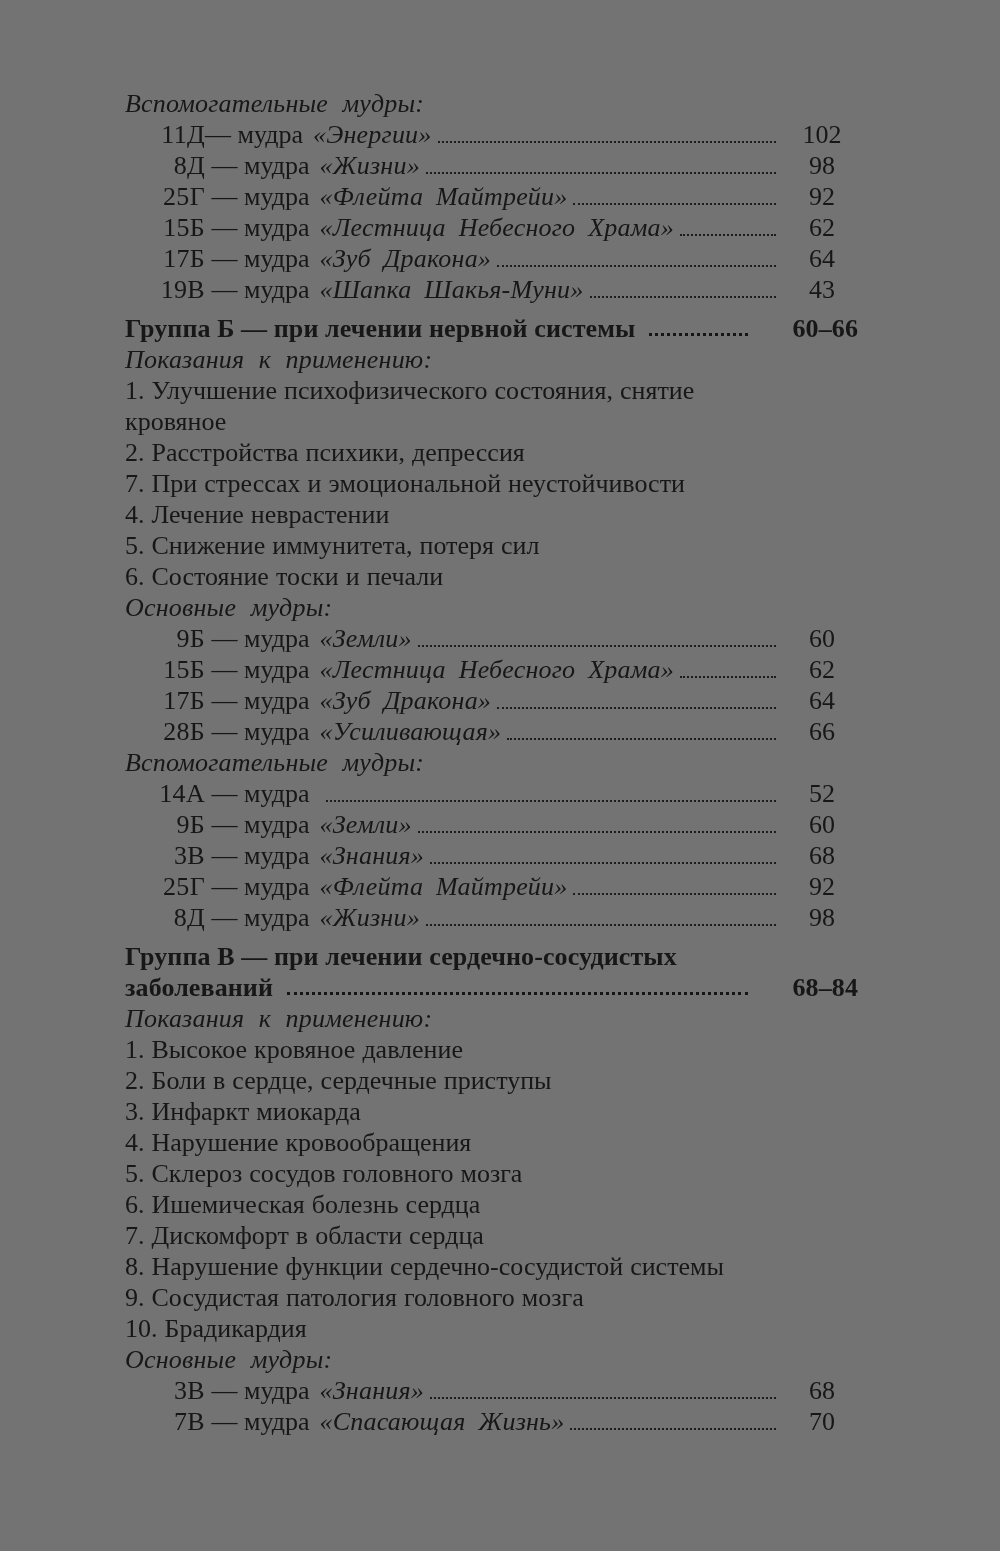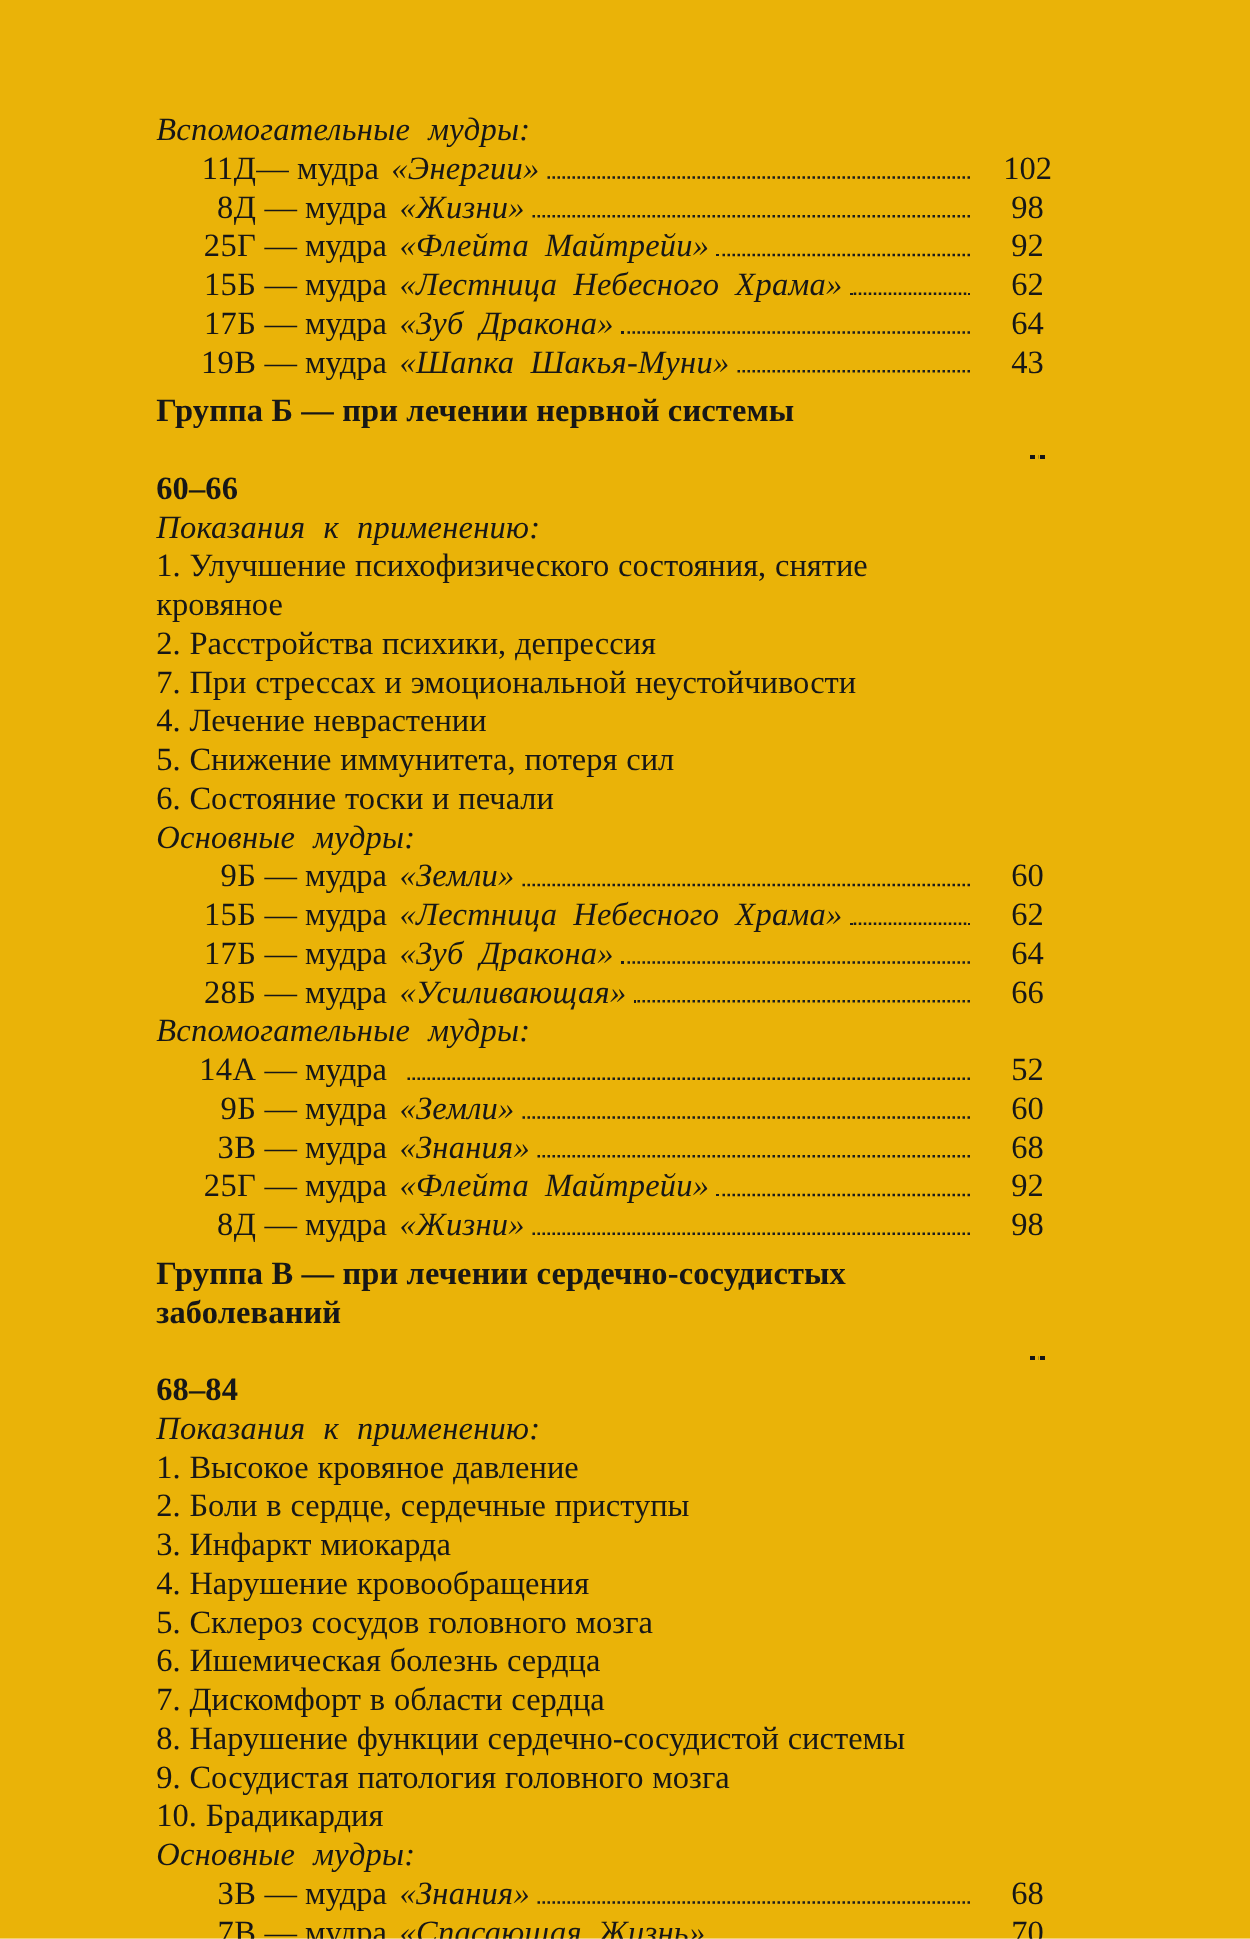--- a/index.html
+++ b/index.html
@@ -10,21 +10,21 @@
   body {
     width: 1000px;
     height: 1551px;
     overflow: hidden;
     font-family: "Liberation Serif", "DejaVu Serif", serif;
     color: #171717;
   }
   .page {
     width: 1000px;
     height: 1551px;
-    background: #eab308;
+    background: #737373;
     position: relative;
   }
   .content {
     padding: 88px 142px 0 125px; 
     font-size: 26px;
     line-height: 31px;
   }
   .row {
     display: flex;
     align-items: baseline;
@@ -52,29 +52,29 @@
     min-width: 12px;
   }
   .entry .page-num {
     min-width: 72px;
     text-align: center;
   }
   
   .group {
     font-weight: bold;
     letter-spacing: 0.1px;
-    flex-direction: column;
   }
   .group.mt { margin-top: 8px; }
   .group .leader {
     border-bottom: 3px dotted #151515;
     margin: 0 22px 8px 14px;
   }
   .group .page-num {
     min-width: 88px;
+    text-align: right;
     white-space: nowrap;
   }
   
   .subheading {
     font-style: italic;
     word-spacing: 0.30em;
     letter-spacing: 0.2px;
   }
   
   .item { word-spacing: 0.02em; }

